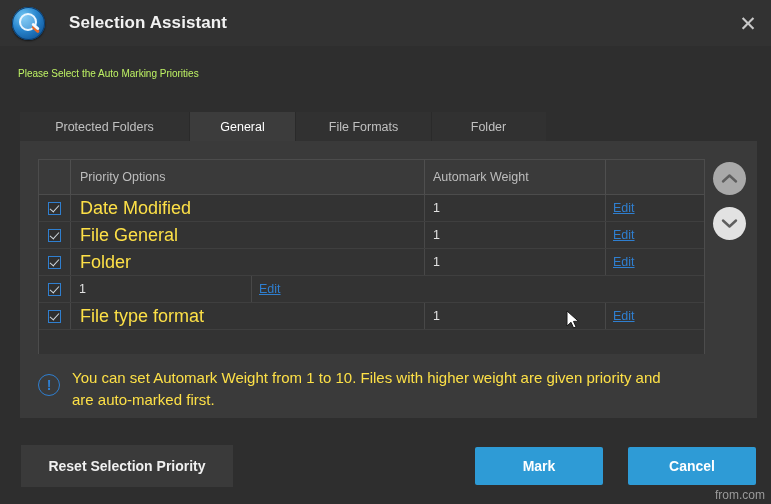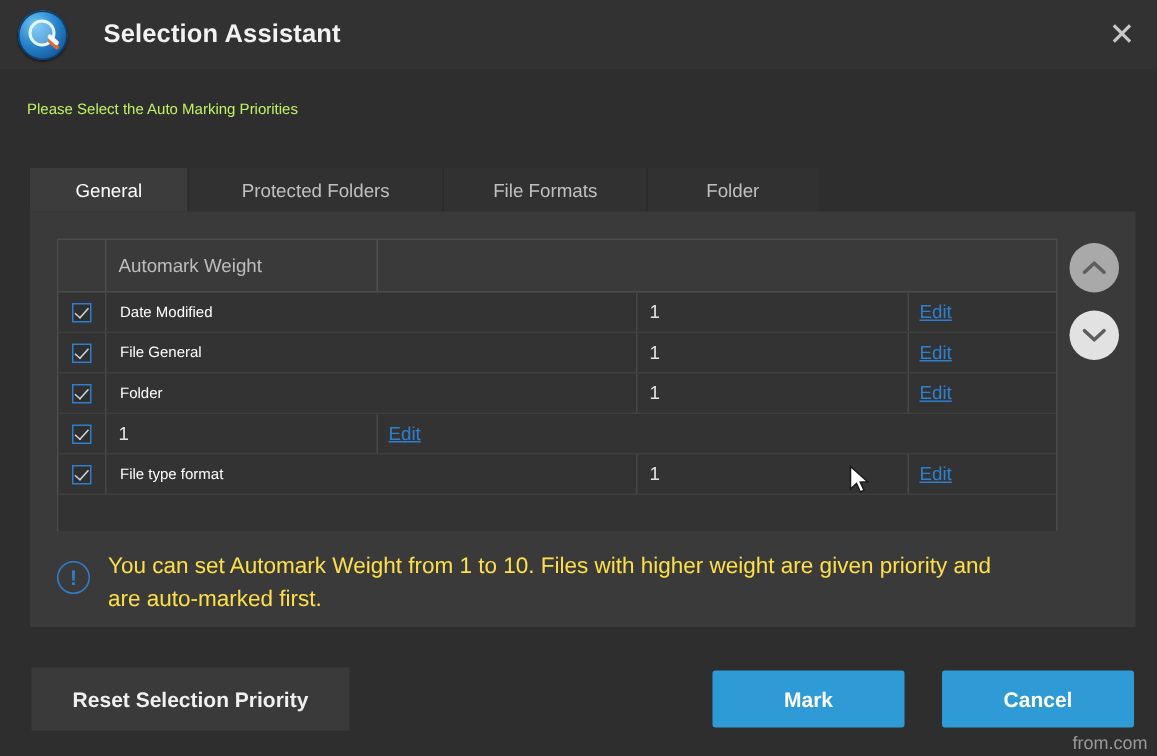--- a/index.html
+++ b/index.html
@@ -116,21 +116,21 @@
              display: flex; align-items: center; padding-left: 9px; }
   .c-weight{ width: 181px; height: 100%; border-right: 1px solid #484848;
              display: flex; align-items: center; padding-left: 8px; }
   .c-edit  { flex: 1; height: 100%;
              display: flex; align-items: center; padding-left: 7px; }
 
   .thead .c-check, .thead .c-name, .thead .c-weight, .thead .c-edit {
     border-right-color: #4f4f4f;
   }
   .th-text { font-size: 12.5px; color: #bdbdbd; }
-  .td-text { font-size: 10px; color: #ffffff; }
+  .td-text { font-size: 18px; color: #fde047; }
   .td-weight { font-size: 12.5px; color: #e2e2e2; }
 
   .checkbox {
     width: 13px; height: 13px;
     border: 1.6px solid #2f7fd0;
     background: #2f2f2f;
     position: relative;
     cursor: pointer;
   }
   .checkbox::after {
@@ -216,32 +216,35 @@
 
   <div class="titlebar">
     <div class="app-icon"></div>
     <div class="title-text">Selection Assistant</div>
     <div class="close-btn">✕</div>
   </div>
 
   <div class="page-heading">Please Select the Auto Marking Priorities</div>
 
   <div class="tabs">
+    <div class="tab tab-1">Protected Folders</div>
     <div class="tab tab-0 active">General</div>
-    <div class="tab tab-1">Protected Folders</div>
     <div class="tab tab-2">File Formats</div>
     <div class="tab tab-3">Folder</div>
   </div>
 
   <div class="panel">
 
     <div class="table">
 
       <div class="trow thead">
         <div class="c-check"></div>
+        <div class="c-name">
+            <span class="th-text">Priority Options</span>
+          </div>
         <div class="c-weight">
             <span class="th-text">Automark Weight</span>
           </div>
         <div class="c-edit"></div>
       </div>
 
       <div class="trow">
         <div class="c-check">
             <div class="checkbox"></div>
           </div>

